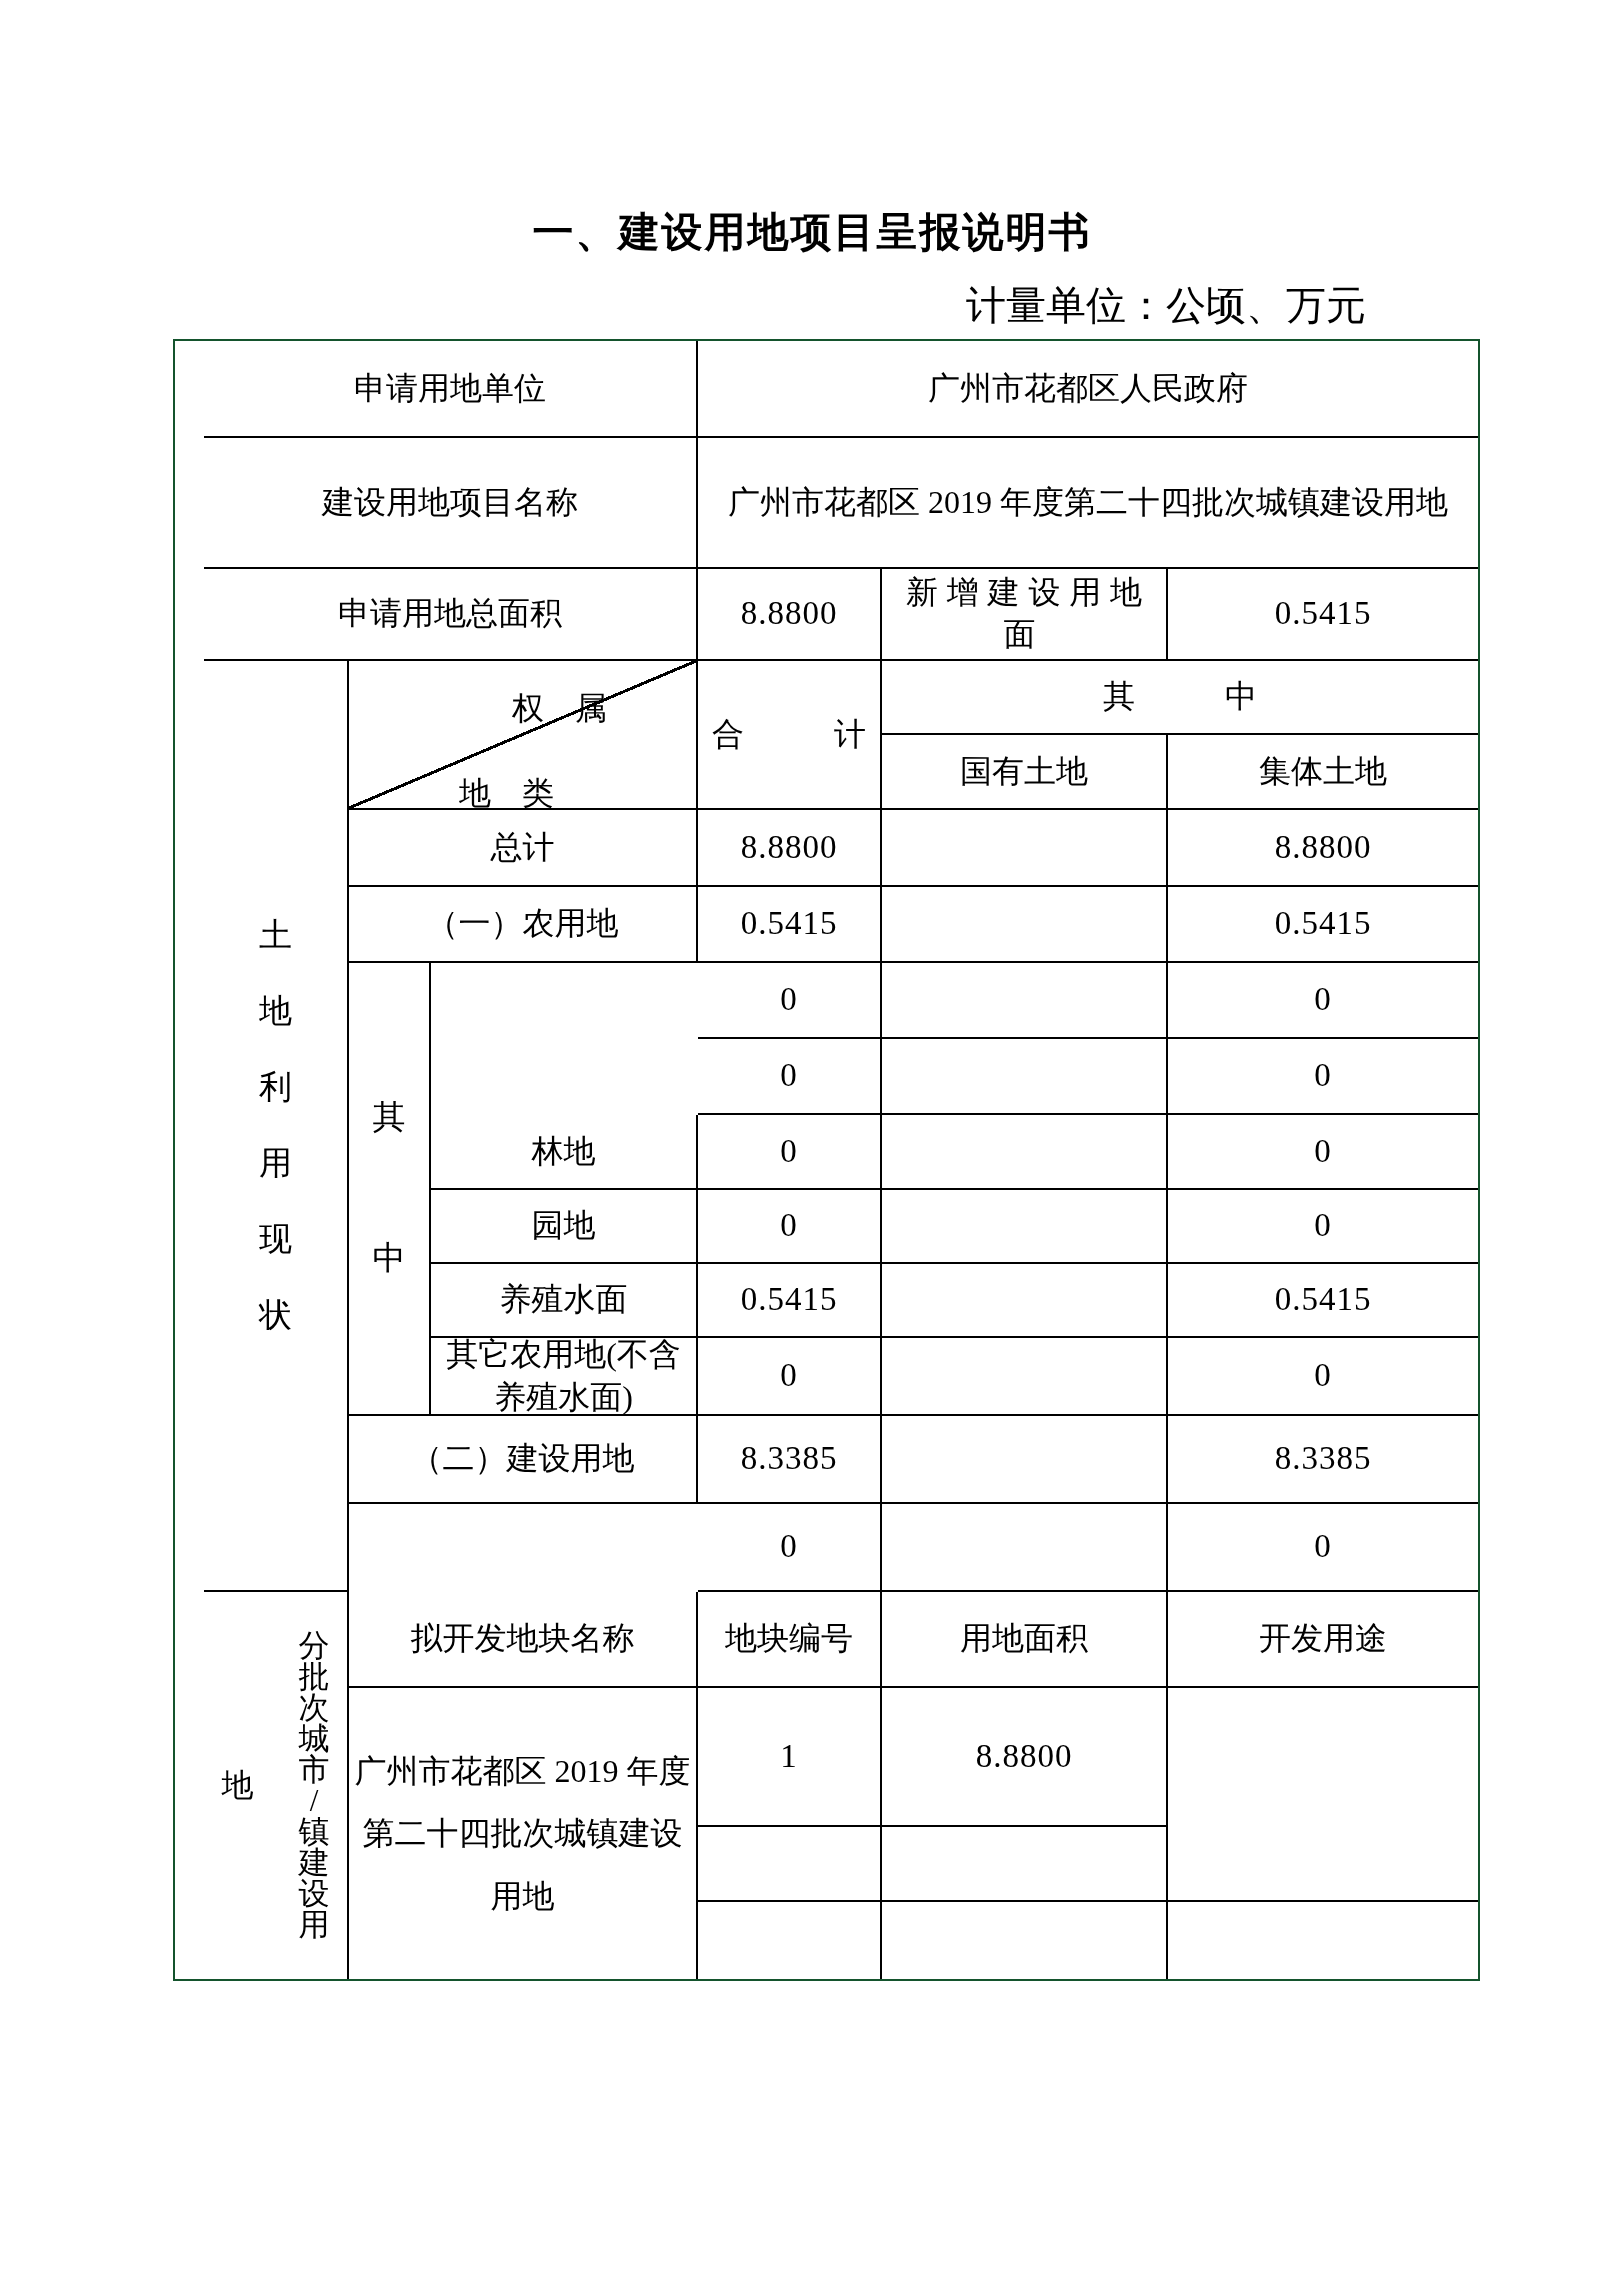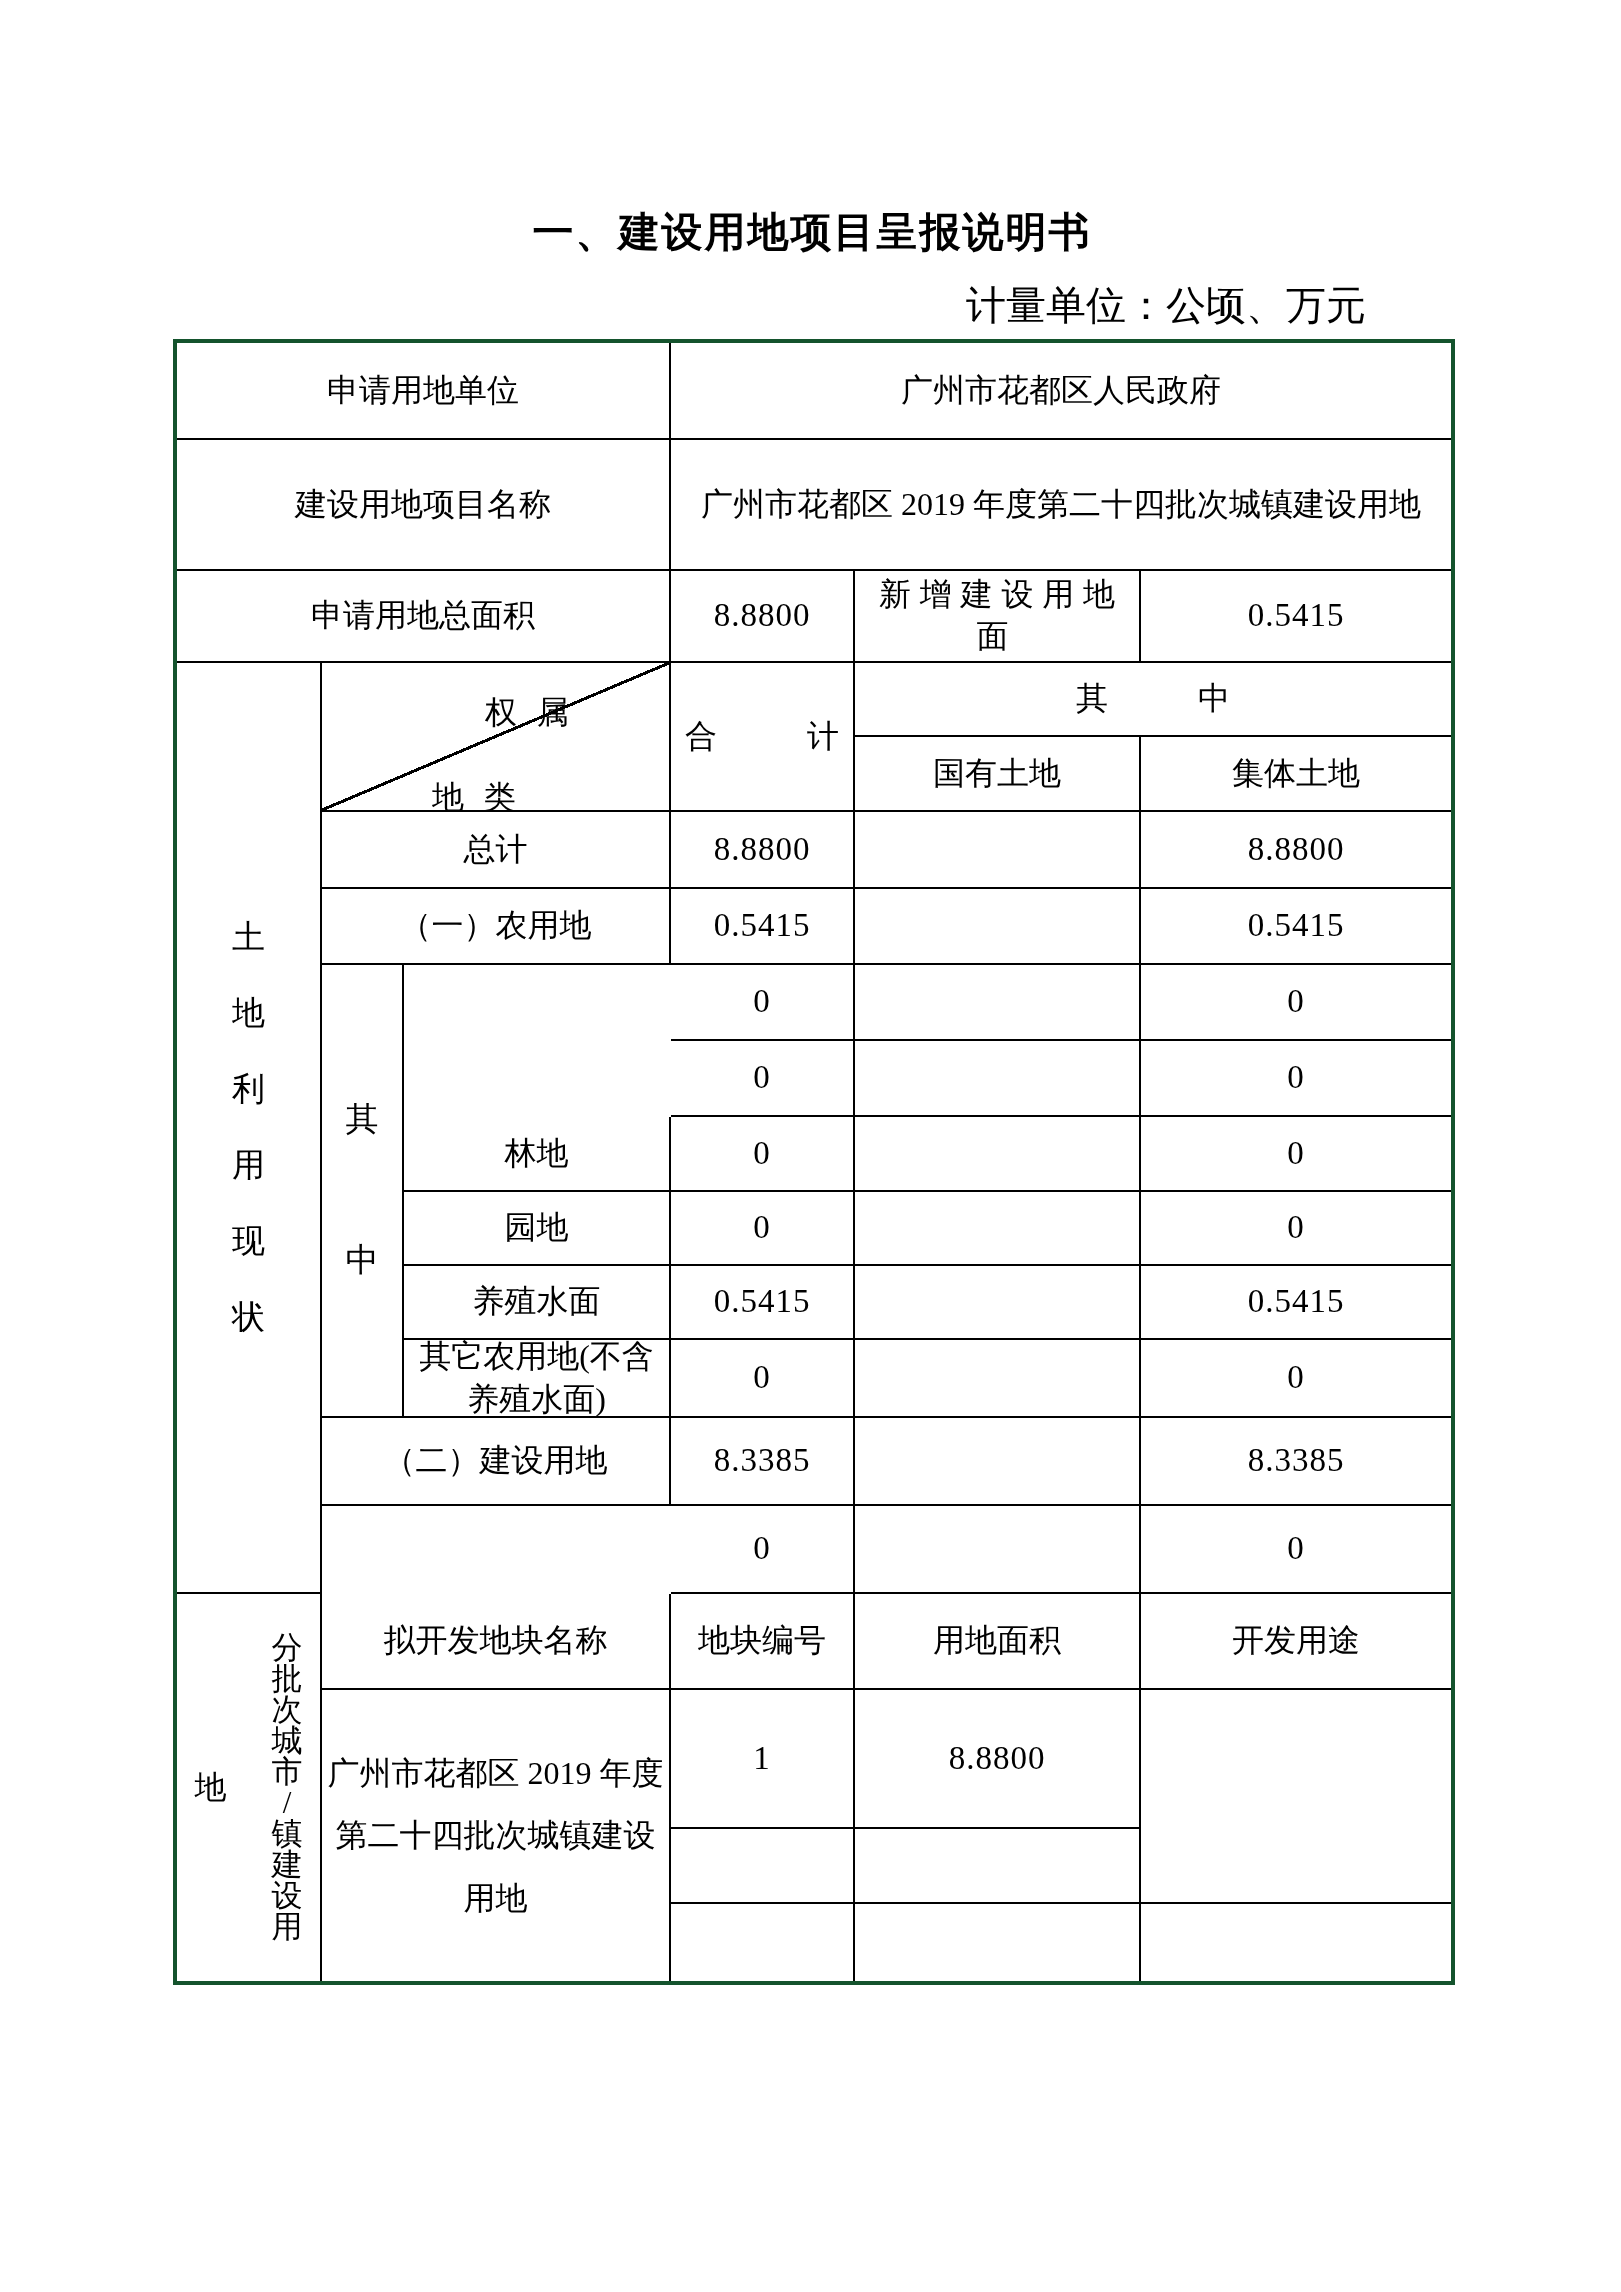--- a/index.html
+++ b/index.html
@@ -13,42 +13,44 @@
     margin:208px 0 0 0;text-align:center;
     font-family:"Liberation Sans","DejaVu Sans",sans-serif;
     font-weight:bold;font-size:41px;letter-spacing:2px;line-height:1.2;
   }
   .unit-note{
     margin-top:29px;text-align:right;padding-right:85px;
     font-size:40px;line-height:1.0;
   }
   .form-table{
     box-sizing:content-box;width:1274px;margin-top:12.7px;
-    border:4px solid #14532d;
+    border:2px solid #14532d;
     display:grid;
     grid-template-columns:145px 82px 267px 184px 286px 310px;
     grid-template-rows:97px 131px 92px 74px 75px 77px 76px 76px 76px 75px 74px 74px 78px 88px 88px 96px 139px 75px 77px;
+    padding-left:29px;
   }
   .c{
     display:flex;align-items:center;justify-content:center;
     border-right:2px solid #000;border-bottom:2px solid #000;
     font-size:32px;text-align:center;line-height:1.3;
     box-sizing:border-box;overflow:hidden;
   }
   .no-r{border-right:none;}
   .no-b{border-bottom:none;}
   .num{font-size:33px;letter-spacing:1px;}
   .sp-wide{word-spacing:82px;text-align:right;}
   .sp-tight{letter-spacing:8.8px;text-indent:8.8px;}
   
   .diag{
     position:relative;
     background-image:linear-gradient(to bottom right,
       transparent calc(50% - 1.5px),#000 calc(50% - 1.5px),
       #000 calc(50% + 1.5px),transparent calc(50% + 1.5px));
+    font-family:Liberation Mono, monospace;
   }
   .diag span{position:absolute;word-spacing:11.8px;white-space:nowrap;}
   .diag .diag-tr{left:163px;top:29px;}
   .diag .diag-bl{left:110px;top:114px;}
   
   .vstack{display:flex;flex-direction:column;align-items:center;justify-content:center;}
   .vstack span{display:block;line-height:1;}
   .land-v{gap:43px;font-size:33px;}
   .among-v{gap:108px;font-size:33px;}
   .batch-v{gap:2px;font-size:31px;}

